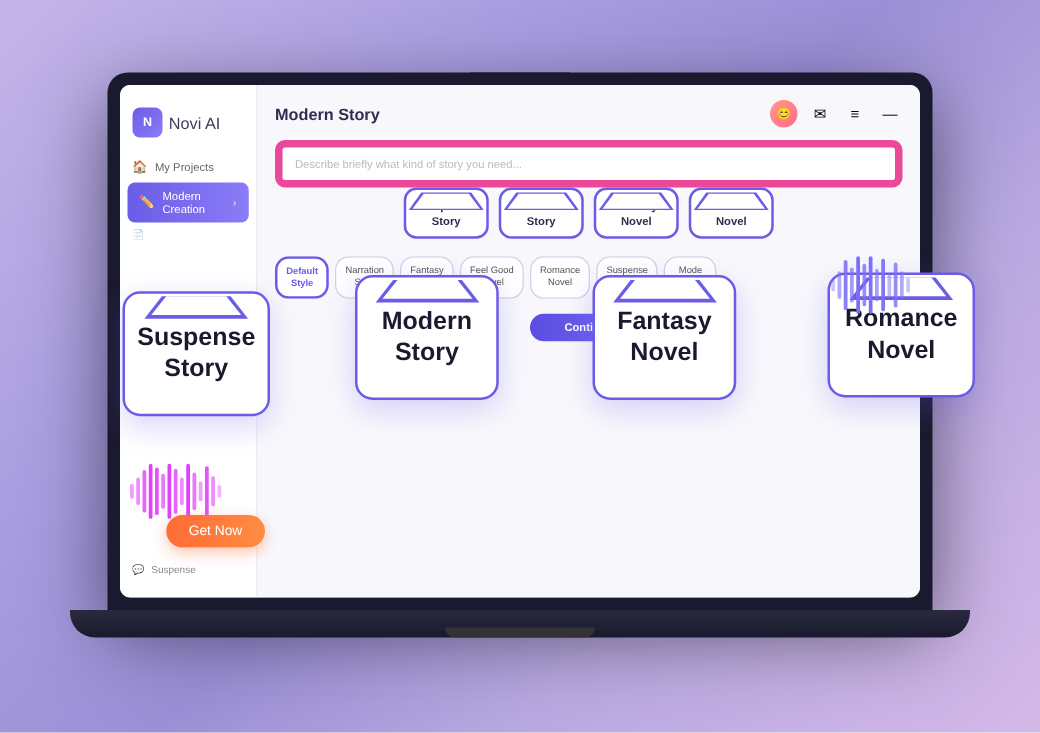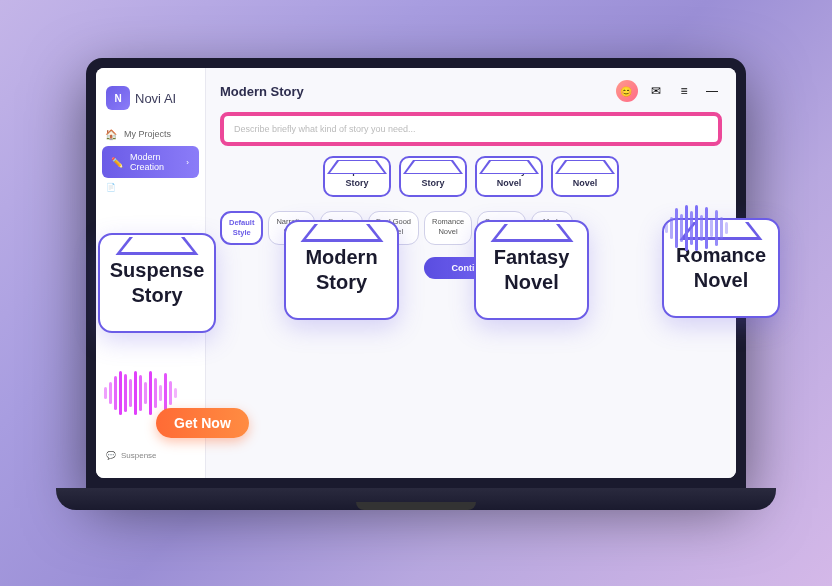--- a/index.html
+++ b/index.html
@@ -195,26 +195,26 @@
       display: flex;
       align-items: center;
       justify-content: center;
       font-size: 10px;
       color: white;
     }
 
     
     .story-textarea {
       background: white;
-      border: 4px solid #ec4899;
+      border: 6px solid #ec4899;
       border-radius: 8px;
       padding: 8px 10px;
       font-size: 9px;
       color: #aaa;
-      margin-bottom: 10px;
+      margin-bottom: 0;
       min-height: 28px;
       display: flex;
       align-items: center;
     }
 
     
     .story-cards-wrapper {
       display: flex;
       gap: 8px;
       margin-bottom: 10px;
@@ -401,28 +401,28 @@
     }
 
     .wave-bar {
       border-radius: 3px;
     }
 
     
     .get-now-btn {
       position: absolute;
       bottom: 90px;
-      left: 80px;
+      left: 57px;
       background: linear-gradient(90deg, #ff6b35, #ff8c42);
       color: white;
       border: none;
       border-radius: 16px;
       padding: 7px 18px;
-      font-size: 14px;
-      font-weight: 700;
+      font-size: 11px;
+      font-weight: 400;
       cursor: pointer;
       box-shadow: 0 4px 12px rgba(255,107,53,0.4);
     }
 
     .laptop-notch {
       width: 80px;
       height: 8px;
       background: #1a1a2e;
       border-radius: 0 0 8px 8px;
       position: absolute;

